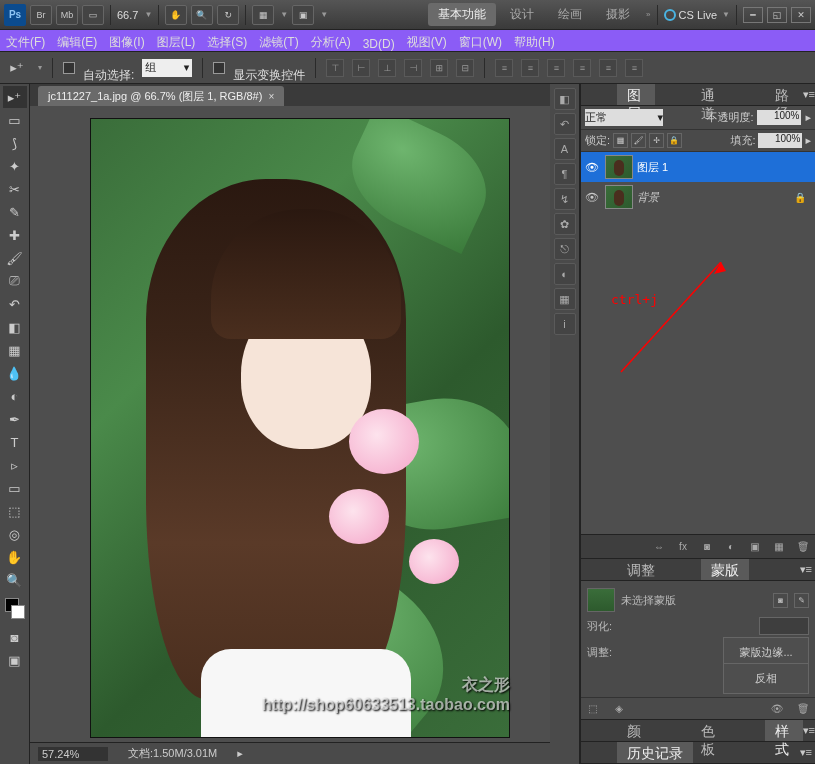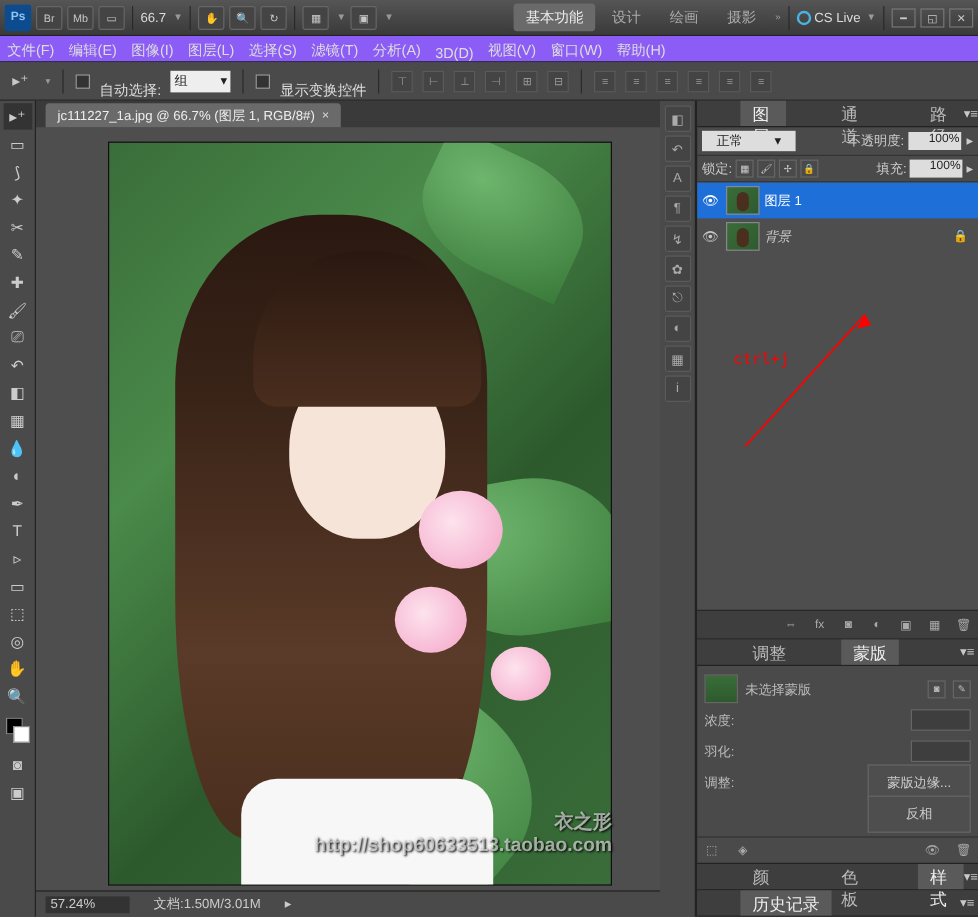--- a/index.html
+++ b/index.html
@@ -49,21 +49,21 @@
 .shirt { position:absolute; left:110px; top:530px; width:210px; height:120px; background:#f7f7f7; border-radius:30px 30px 0 0; }
 .statusbar { height:22px; background:#4a4a4a; border-top:1px solid #222; display:flex; align-items:center; padding:0 8px; gap:20px; font-size:11px; color:#ccc; }
 .status-zoom { width:70px; background:#333; padding:1px 4px; }
 
 .panels { width:235px; background:#4a4a4a; display:flex; flex-direction:column; border-left:1px solid #222; }
 .panel-tabs { height:22px; display:flex; background:#3e3e3e; border-bottom:1px solid #222; }
 .ptab { padding:3px 10px; font-size:14px; color:#bbb;margin-left:36px; }
 .ptab.active { background:#5a5a5a; color:#eee; }
 .ptab-menu { margin-left:auto; width:18px; display:flex; align-items:center; justify-content:center; }
 .layer-opts { height:24px; display:flex; align-items:center; padding:0 4px; gap:4px; border-bottom:1px solid #333; font-size:11px; color:#ccc; }
-.blend-dd { width:78px; height:17px; background:#ddd; color:#222; font-size:11px; padding:0 12px; display:flex; align-items:center; justify-content:space-between; }
+.blend-dd { width:78px; height:17px; background:#ddd; color:#222; font-size:11px; padding:0 0; display:flex; align-items:center; justify-content:space-between; }
 .pct-box { width:44px; height:15px; background:#ddd; color:#222; font-size:10px; padding:0 2px; text-align:right; }
 .lock-row { height:22px; display:flex; align-items:center; padding:0 4px; gap:3px; font-size:11px; color:#ccc; border-bottom:1px solid #333; }
 .lock-ic { width:15px; height:15px; border:1px solid #666; display:flex; align-items:center; justify-content:center; font-size:8px; }
 .layers-list { flex:1; background:#4e4e4e; position:relative; overflow:hidden; }
 .layer-row { height:30px; display:flex; align-items:center; padding:0 2px; gap:4px; }
 .layer-row.sel { background:#1e6fd8; color:#fff; }
 .eye { width:18px; height:18px; display:flex; align-items:center; justify-content:center; font-size:11px; }
 .thumb { width:28px; height:24px; background:linear-gradient(135deg,#3a6d3a,#2d5a2d); border:1px solid #888; position:relative; }
 .thumb::after { content:''; position:absolute; left:8px; top:4px; width:10px; height:16px; background:#4a2e1e; border-radius:5px; }
 .layer-name { font-size:11px; }
@@ -312,25 +312,20 @@
       </div>
       <div class="mask-body">
         <div class="mask-row">
           <div class="mask-thumb"></div>
           <span>未选择蒙版</span>
           <div class="spacer"></div>
           <div class="lock-ic">◙</div>
           <div class="lock-ic">✎</div>
         </div>
         <div class="mask-row">
-          <span>浓度:</span>
-          <div class="spacer"></div>
-          <div class="mask-btn-box"></div>
-        </div>
-        <div class="mask-row">
           <span>羽化:</span>
           <div class="spacer"></div>
           <div class="mask-btn-box"></div>
         </div>
         <div class="mask-row">
           <span>调整:</span>
           <div class="spacer"></div>
           <div class="mask-wide-btn">蒙版边缘...</div>
         </div>
         <div class="mask-row">

